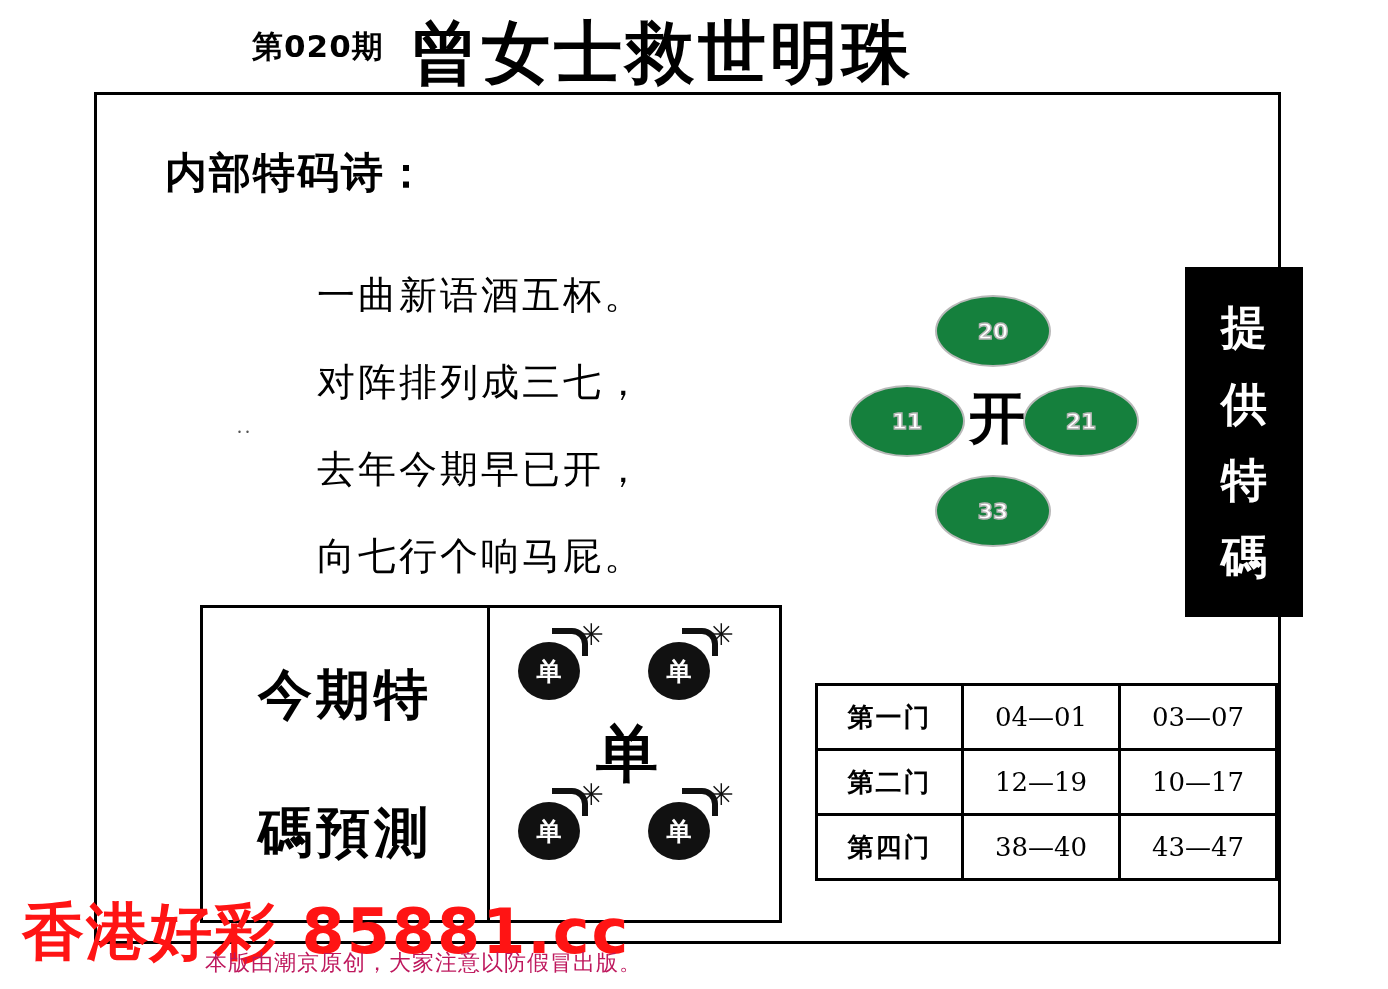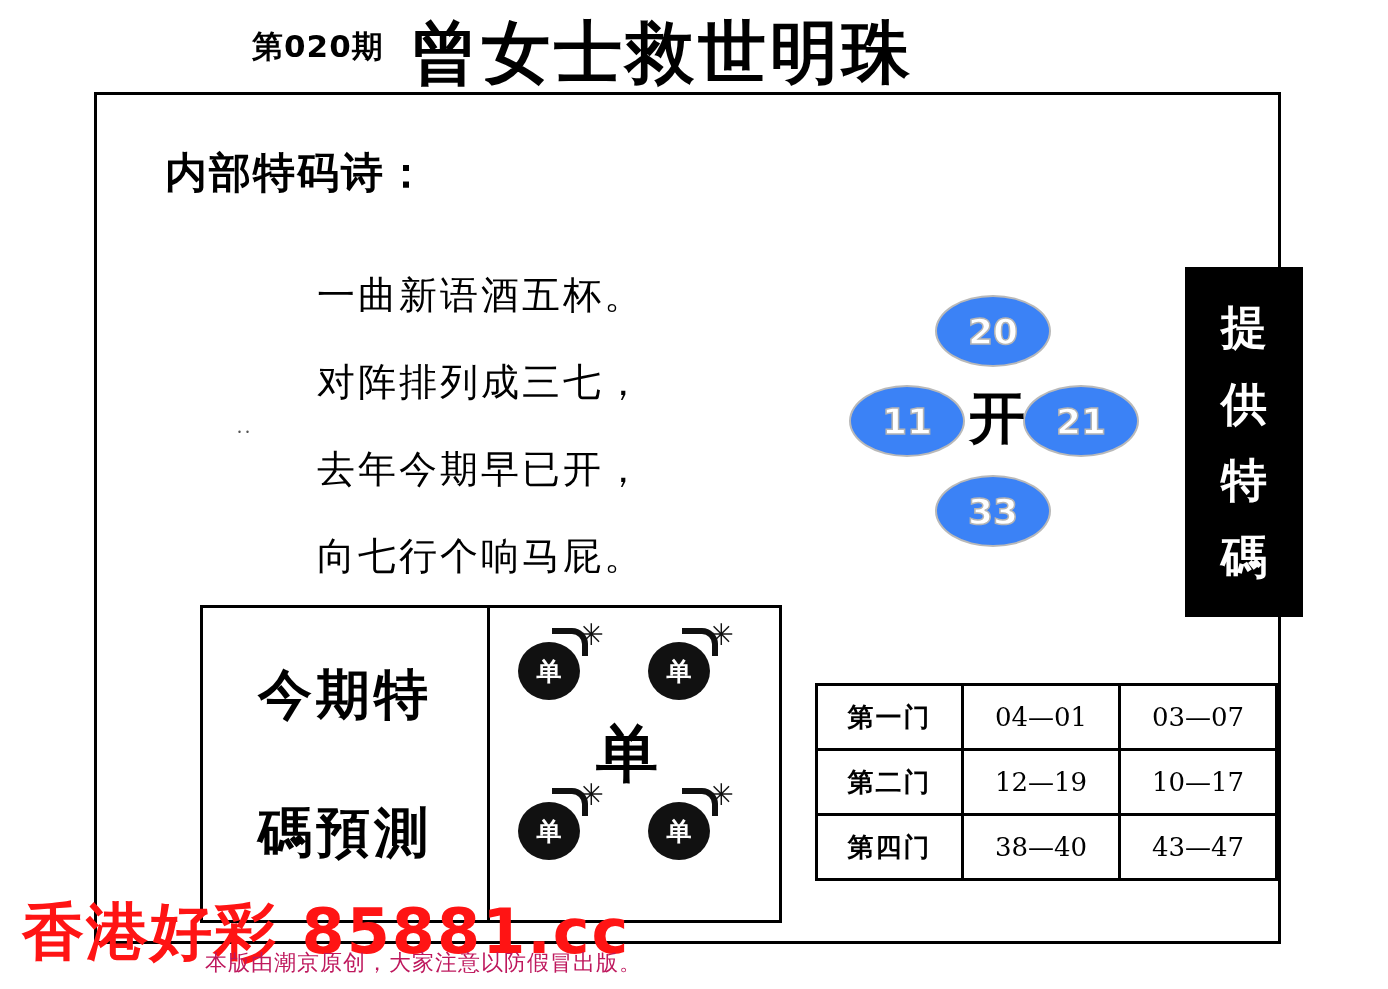--- a/index.html
+++ b/index.html
@@ -89,25 +89,25 @@
     left: 730px; top: 200px;
     width: 330px;
     height: 280px;
   }
   .ball {
     position: absolute;
     width: 112px;
     height: 68px;
     border: 2px solid #b9b9b9;
     border-radius: 50%;
-    background: #3b82f6;
+    background: #15803d;
     display: flex;
     align-items: center;
     justify-content: center;
-    font-size: 36px;
+    font-size: 22px;
     font-weight: bold;
     font-family: "DejaVu Sans", sans-serif;
     color: #fff;
     -webkit-text-stroke: 1.5px #b5b5b5;
     text-shadow: none;
   }
   #ball-top    { left: 108px; top: 0px; }
   #ball-left   { left: 22px;  top: 90px; }
   #ball-right  { left: 196px; top: 90px; }
   #ball-bottom { left: 108px; top: 180px; }

